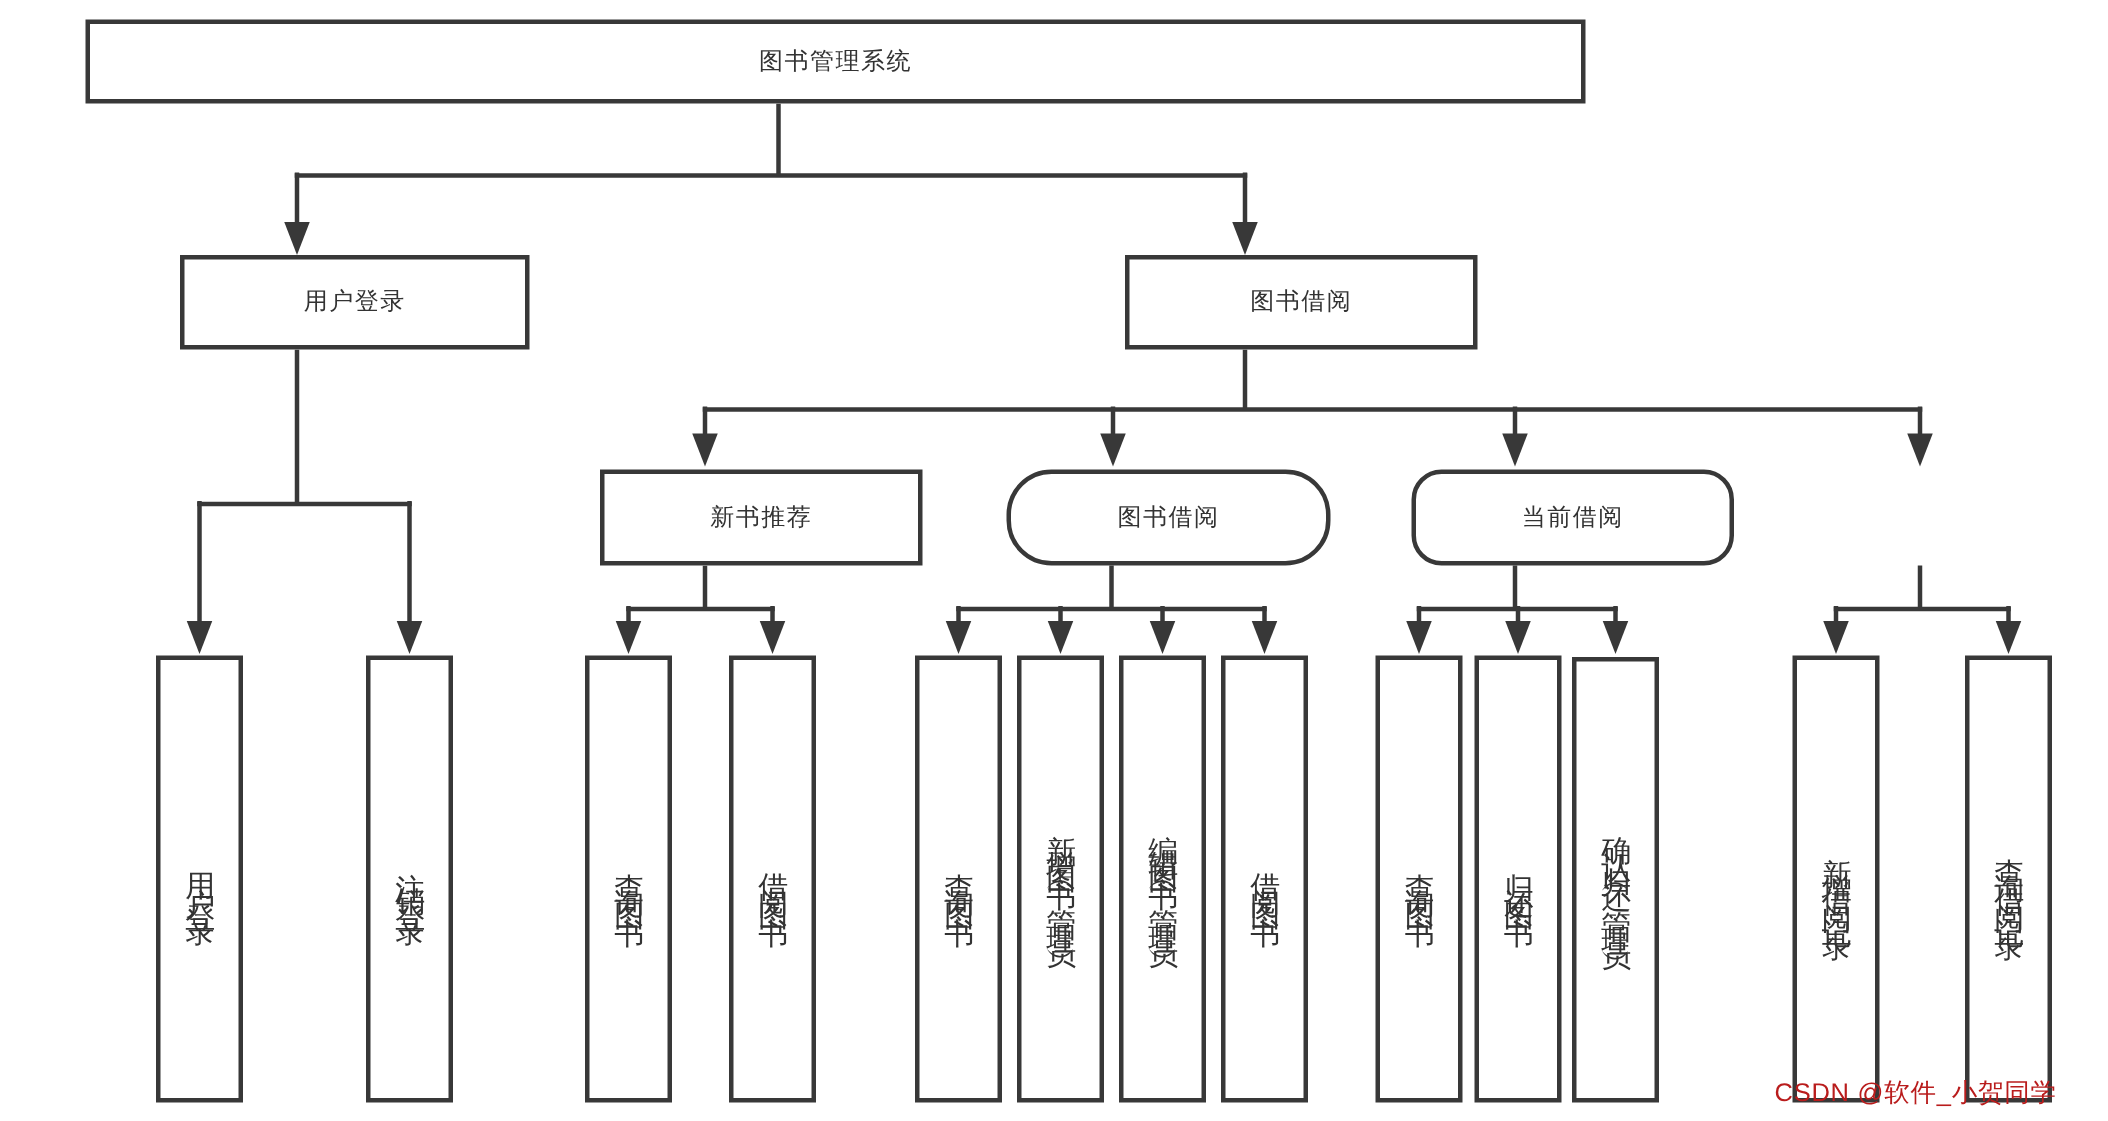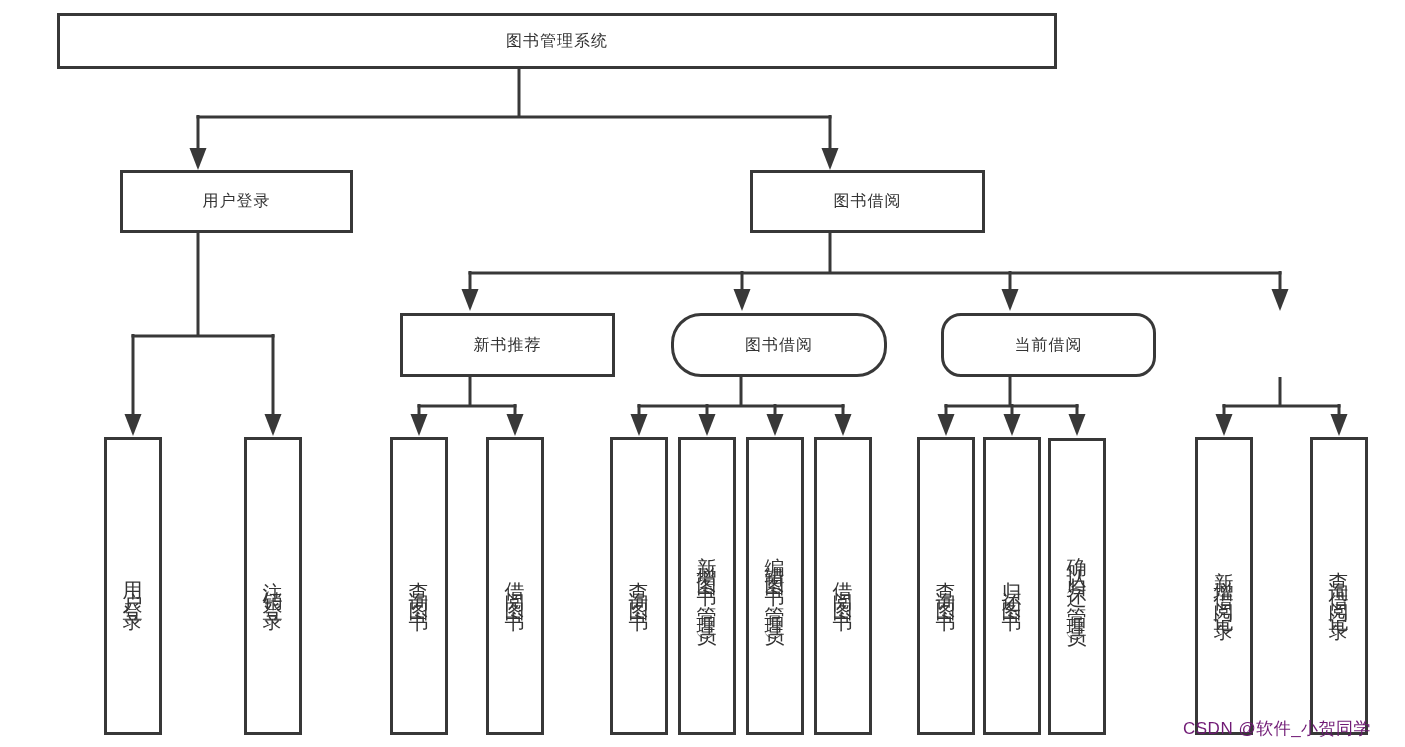--- a/index.html
+++ b/index.html
@@ -39,21 +39,21 @@
     text-orientation: mixed;
     font-size: 20px;
     letter-spacing: 10px;
     line-height: 1;
   }
   .watermark {
     position: absolute;
     left: 1183px;
     top: 717px;
     font-size: 17px;
-    color: #701a75;
+    color: #b91c1c;
     letter-spacing: 0.5px;
     white-space: nowrap;
     z-index: 3;
   }
 </style>
 </head>
 <body>
 
 <div class="stage">
 

